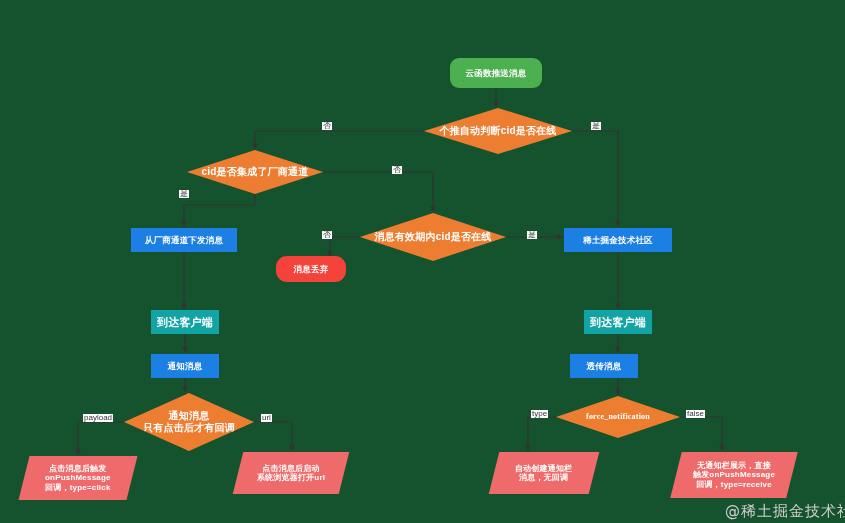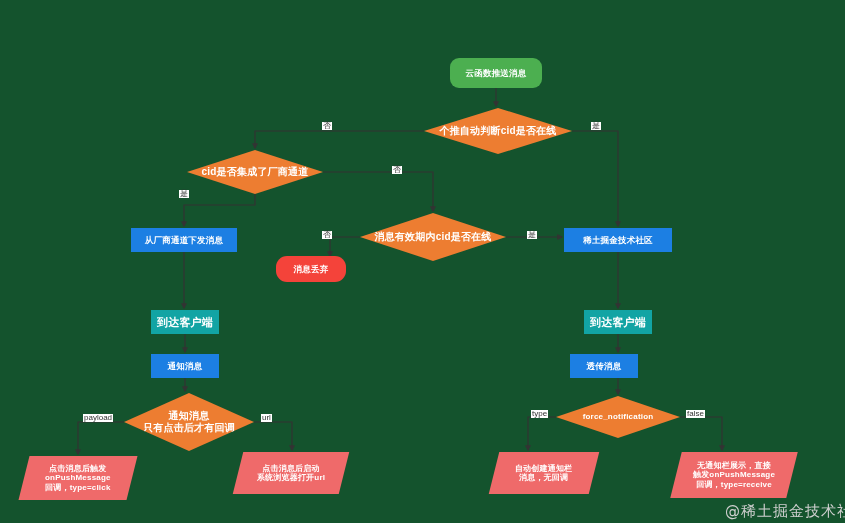--- a/index.html
+++ b/index.html
@@ -179,21 +179,21 @@
   <div class="node n-process-teal" style="left:584px; top:310px; width:68px; height:24px;">
       <span class="node-label">到达客户端</span>
     </div>
   <div class="node n-process-blue" style="left:570px; top:354px; width:68px; height:24px;">
       <span class="node-label">透传消息</span>
     </div>
   <div class="node n-decision" style="left:124px; top:393px; width:130px; height:58px;">
       <span class="node-label">通知消息
 只有点击后才有回调</span>
     </div>
-  <div class="node n-decision" style="left:556px; top:396px; width:124px; height:42px; font-size:8px;">
+  <div class="node n-decision" style="left:556px; top:396px; width:124px; height:42px; font-size:8px;font-family:Liberation Serif, serif;">
       <span class="node-label">force_notification</span>
     </div>
   <div class="node n-output" style="left:24px; top:456px; width:108px; height:44px;">
       <span class="node-label">点击消息后触发
 onPushMessage
 回调，type=click</span>
     </div>
   <div class="node n-output" style="left:238px; top:452px; width:106px; height:42px;">
       <span class="node-label">点击消息后启动
 系统浏览器打开url</span>

